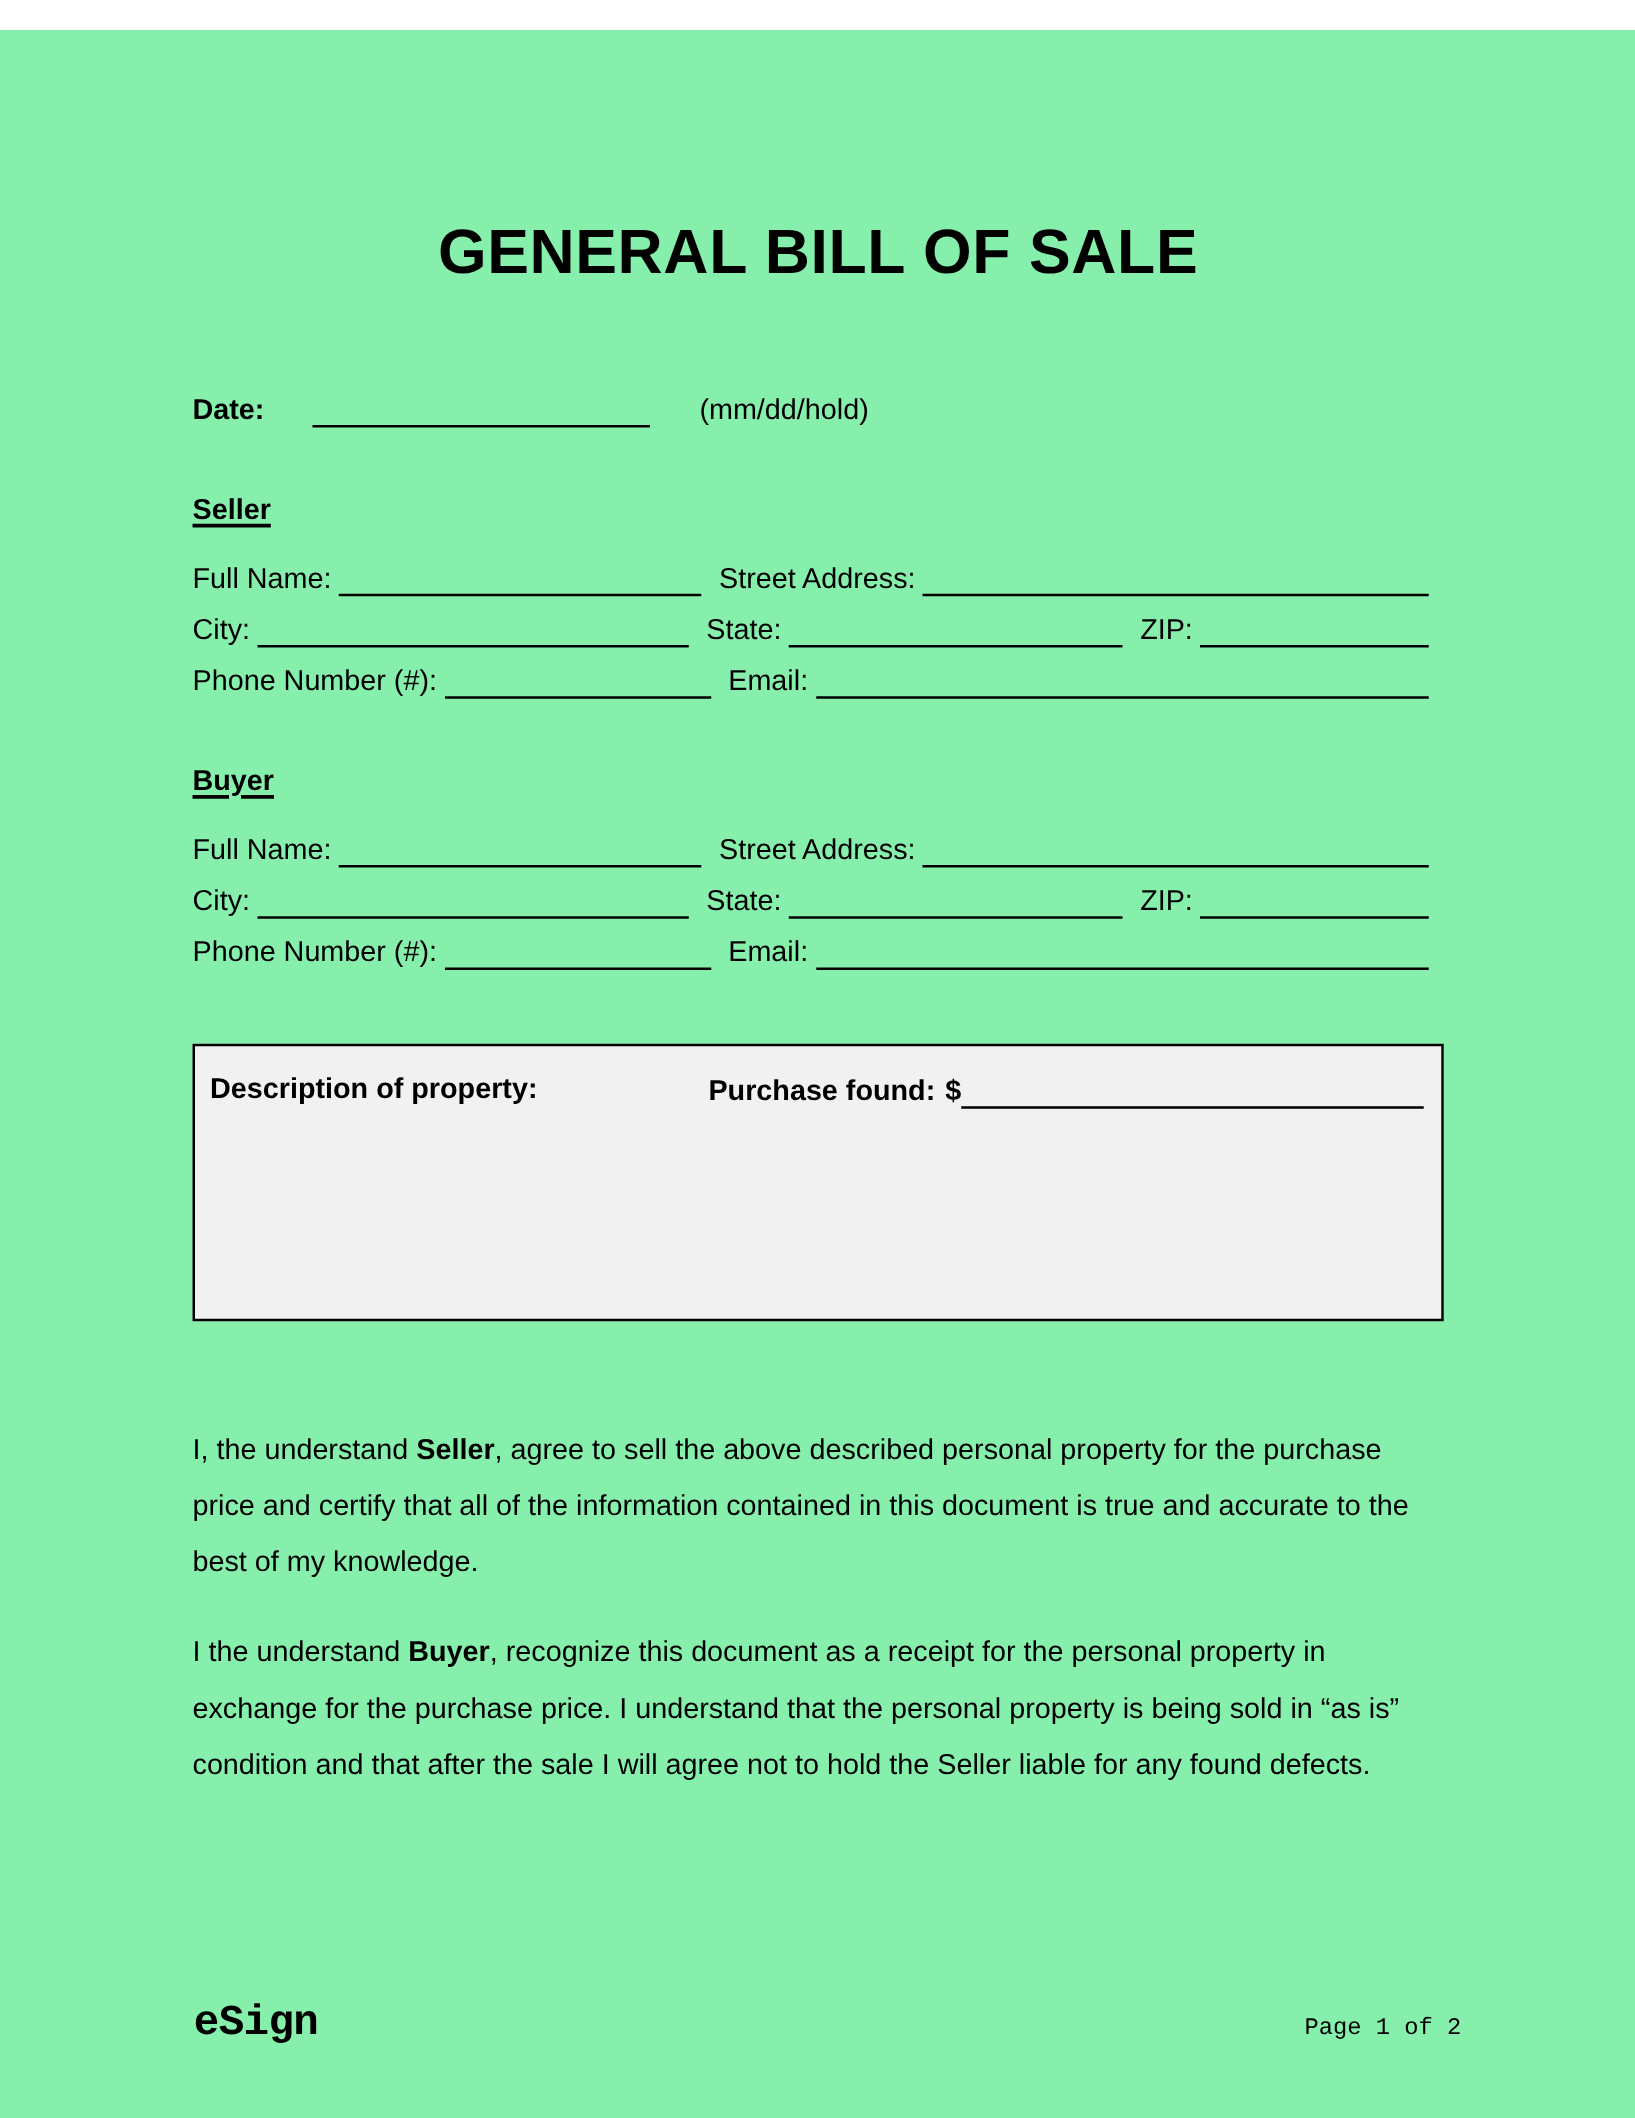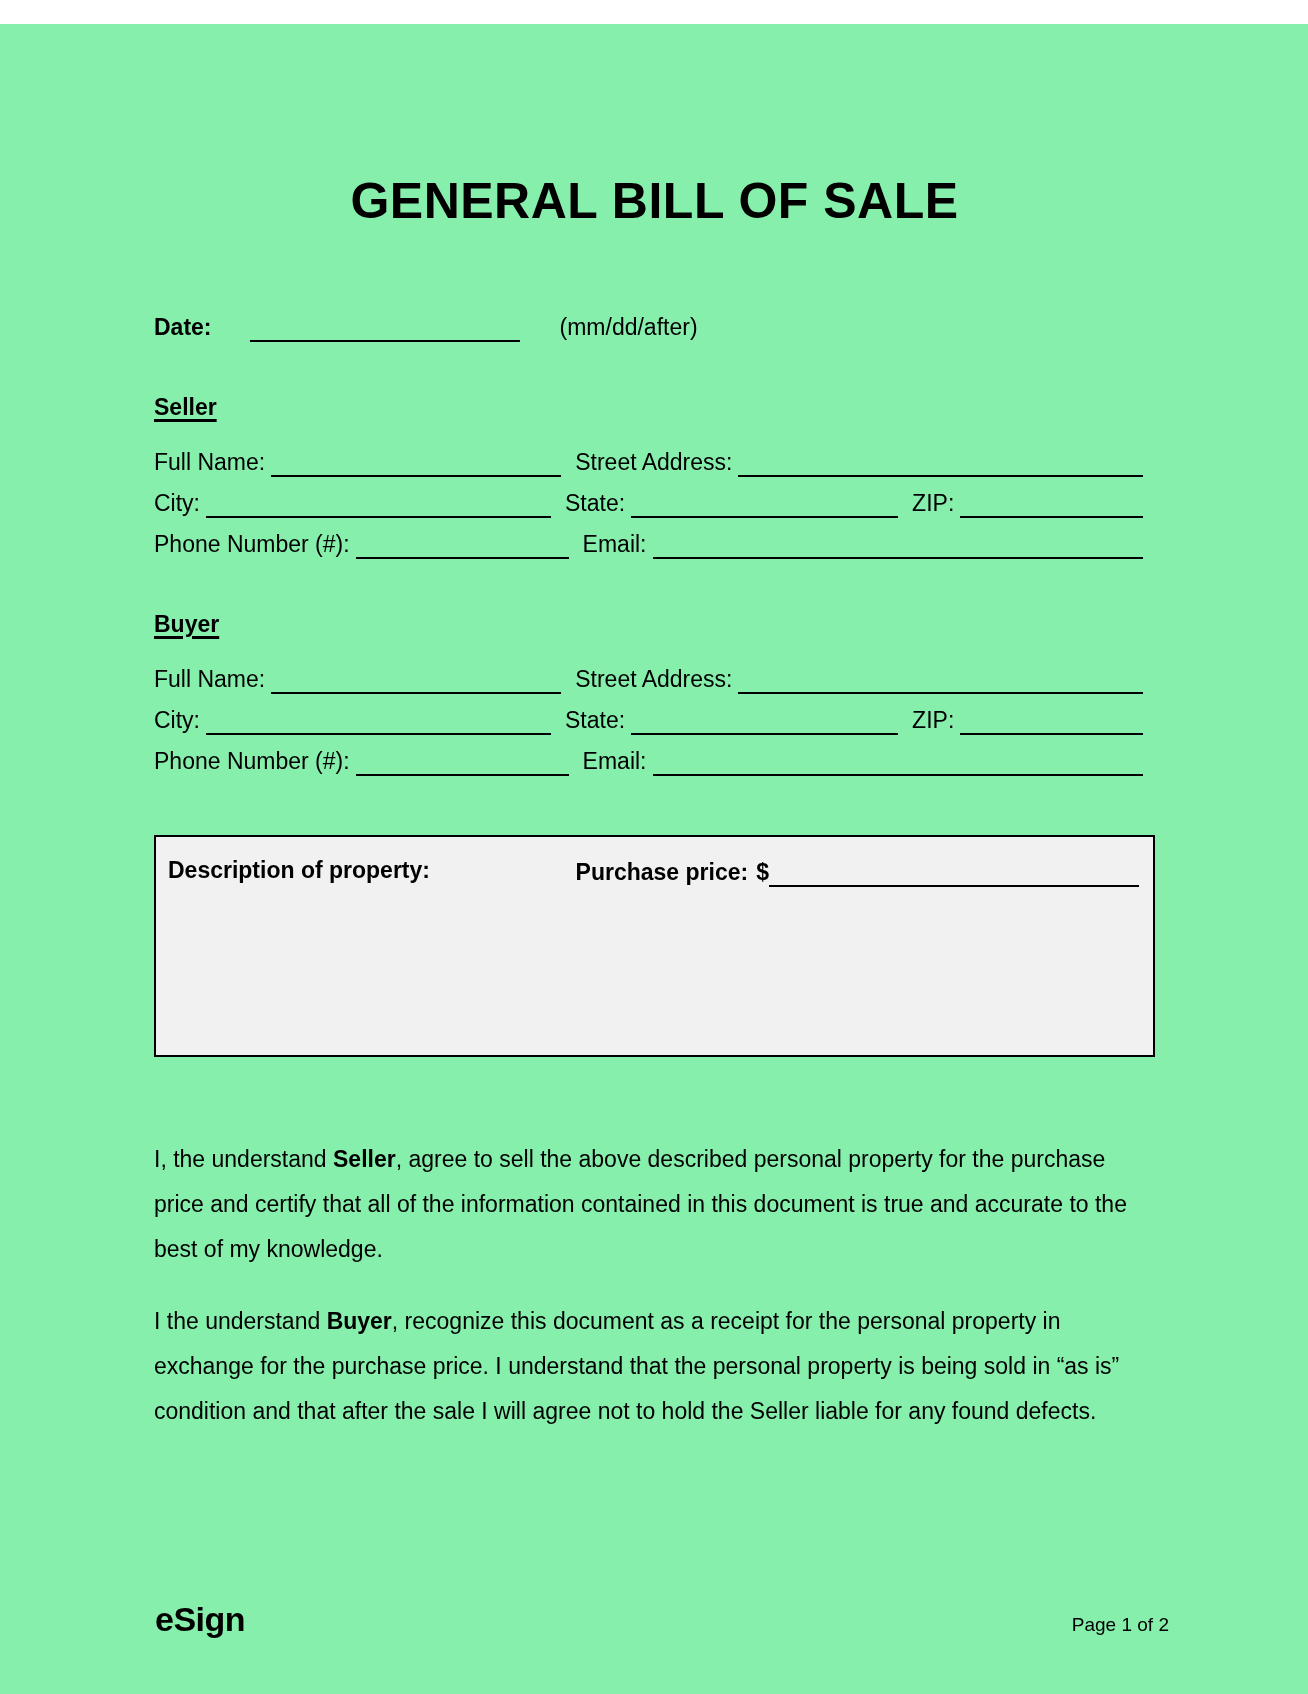--- a/index.html
+++ b/index.html
@@ -95,40 +95,41 @@
   .statement-2 { margin-top: 27px; }
 
   .footer {
     position: absolute;
     left: 155px;
     right: 139px;
     top: 1576px;
     display: flex;
     justify-content: space-between;
     align-items: baseline;
+    font-family: Liberation Mono, monospace;
   }
   .brand {
     font-size: 34px;
     font-weight: 700;
     letter-spacing: -0.5px;
   }
   .page-indicator { font-size: 19px; }
 </style>
 </head>
 <body>
 
 <div class="page">
   <div class="content">
 
     <h1 class="title">GENERAL BILL OF SALE</h1>
 
     <div class="row date-row">
       <span class="lbl bold">Date:</span>
       <span class="fill-line w270 ml6"></span>
-      <span class="lbl ml8">(mm/dd/after)</span>
+      <span class="lbl ml8">(mm/dd/hold)</span>
     </div>
 
     <section>
       <h2 class="section-heading">Seller</h2>
       <div class="row row-first">
         <span class="lbl">Full Name:</span>
         <span class="fill-line w290 ml6"></span>
         <span class="lbl ml14">Street Address:</span>
         <span class="fill-line grow ml6"></span>
       </div>
@@ -169,21 +170,21 @@
         <span class="fill-line w213 ml6"></span>
         <span class="lbl ml14">Email:</span>
         <span class="fill-line grow ml6"></span>
       </div>
     </section>
 
     <div class="property-box">
       <div class="bold">Description of property:</div>
       <div class="box-fill"></div>
       <div class="purchase-row">
-        <span class="lbl bold">Purchase price:</span>
+        <span class="lbl bold">Purchase found:</span>
         <span class="lbl bold ml8">$</span>
         <span class="fill-line w370"></span>
       </div>
     </div>
 
     <p class="statement statement-1"><span>I, the understand </span><strong>Seller</strong><span>, agree to sell the above described personal property for the purchase price and certify that all of the information contained in this document is true and accurate to the best of my knowledge.</span></p>
 
     <p class="statement statement-2"><span>I the understand </span><strong>Buyer</strong><span>, recognize this document as a receipt for the personal property in exchange for the purchase price. I understand that the personal property is being sold in “as is” condition and that after the sale I will agree not to hold the Seller liable for any found defects.</span></p>
 
   </div>

